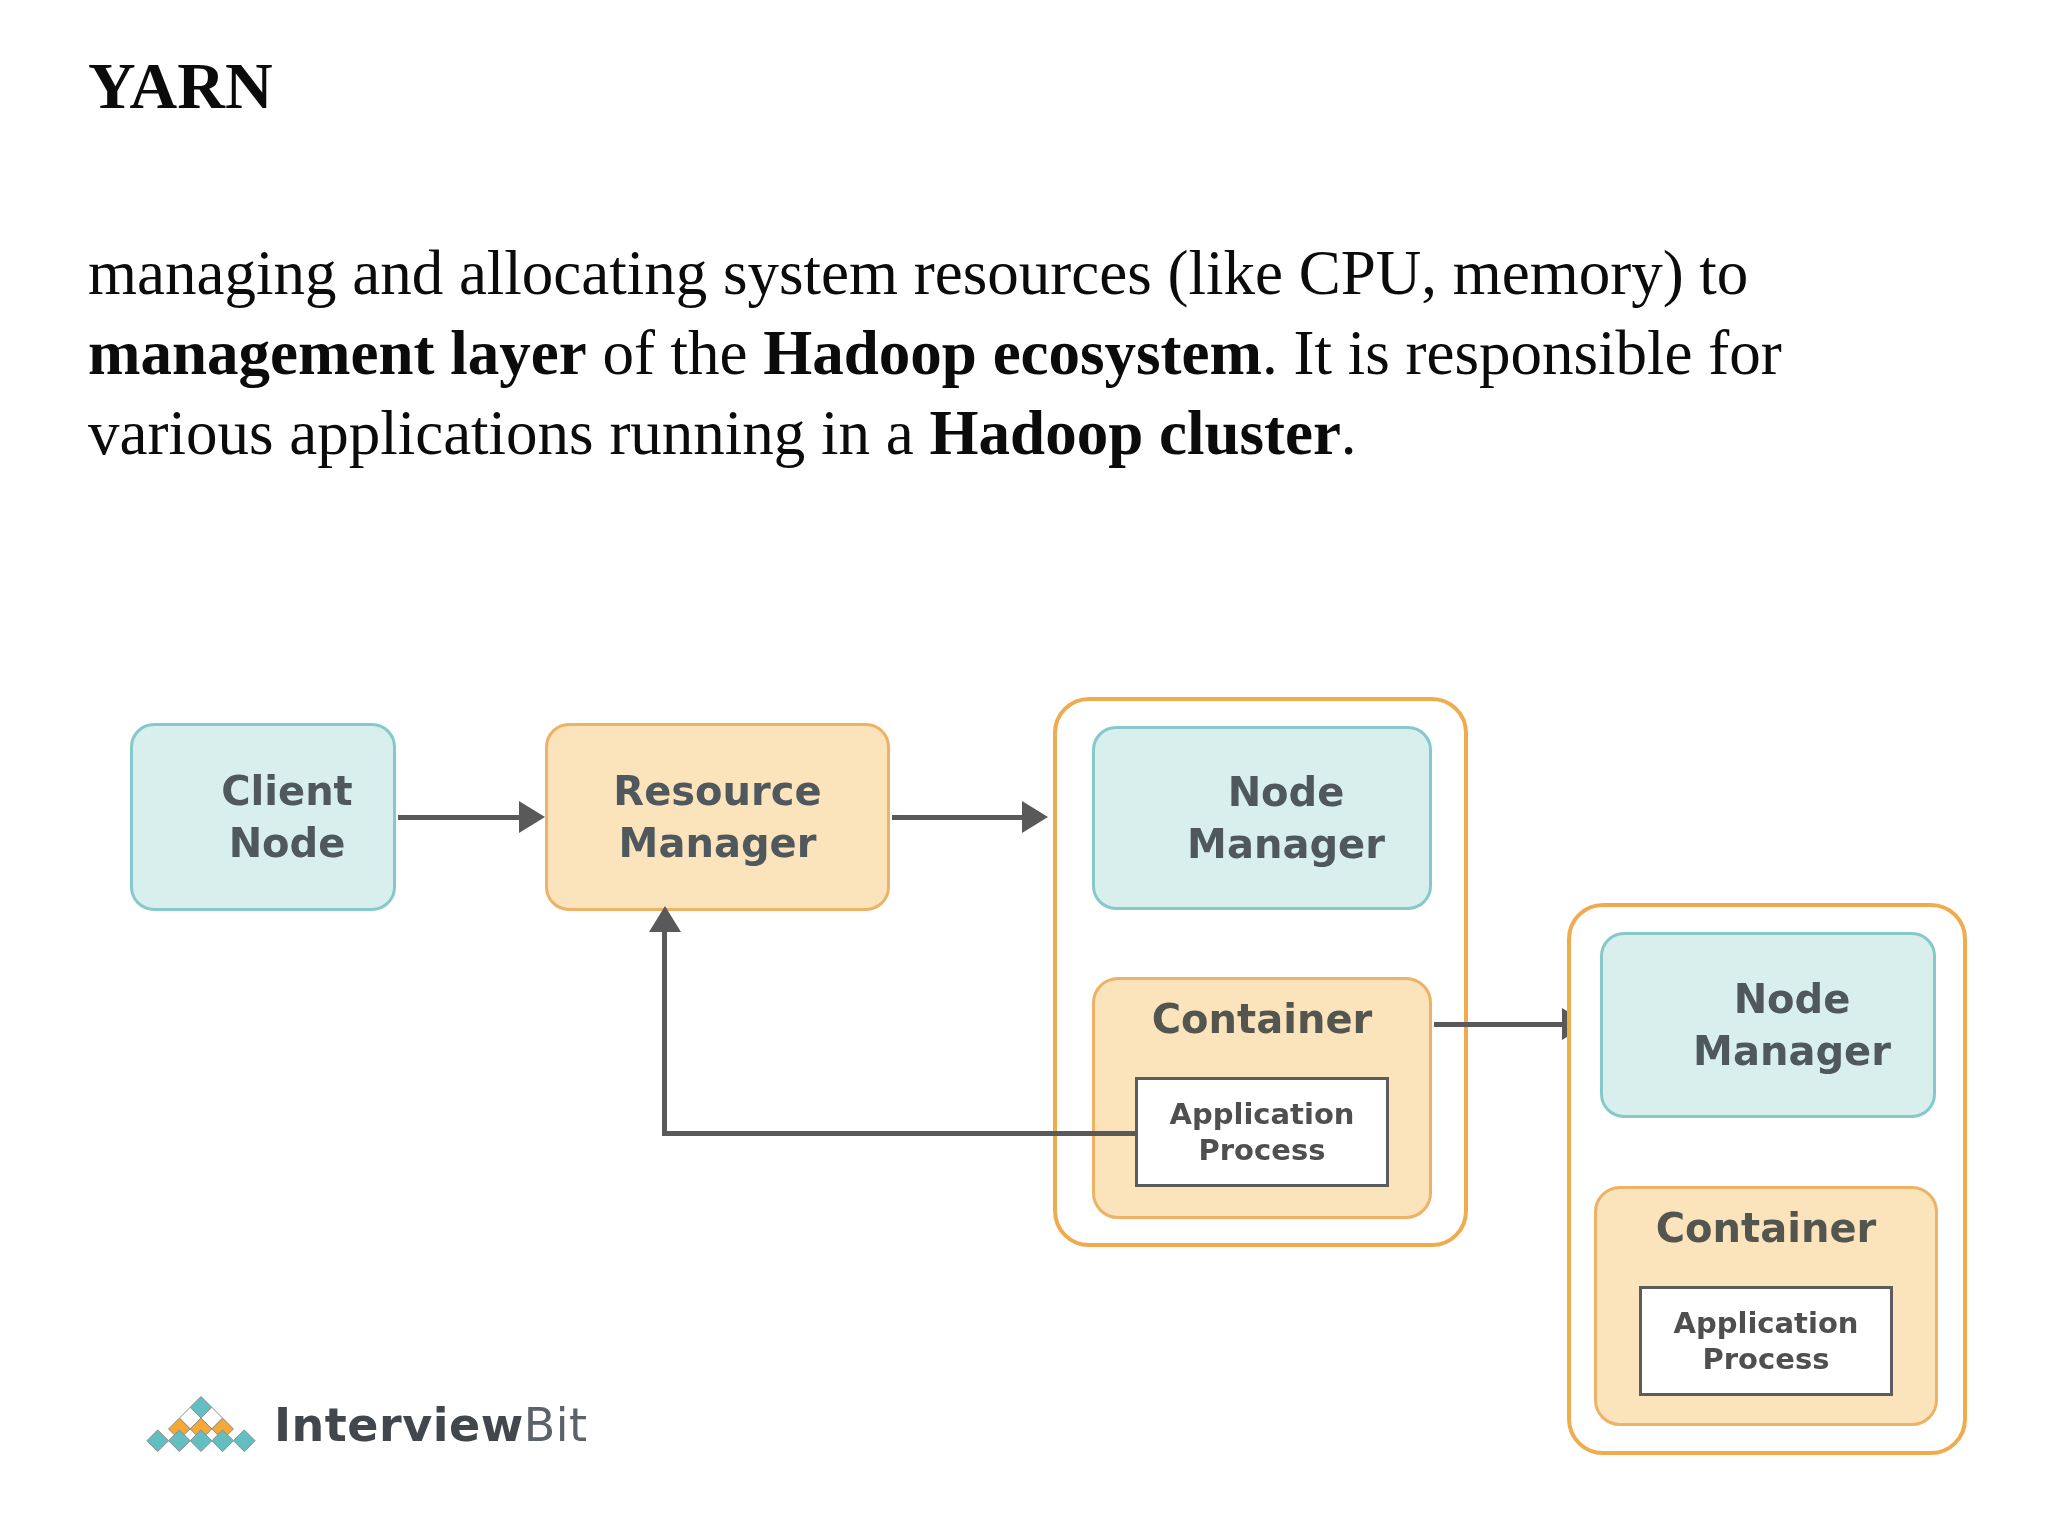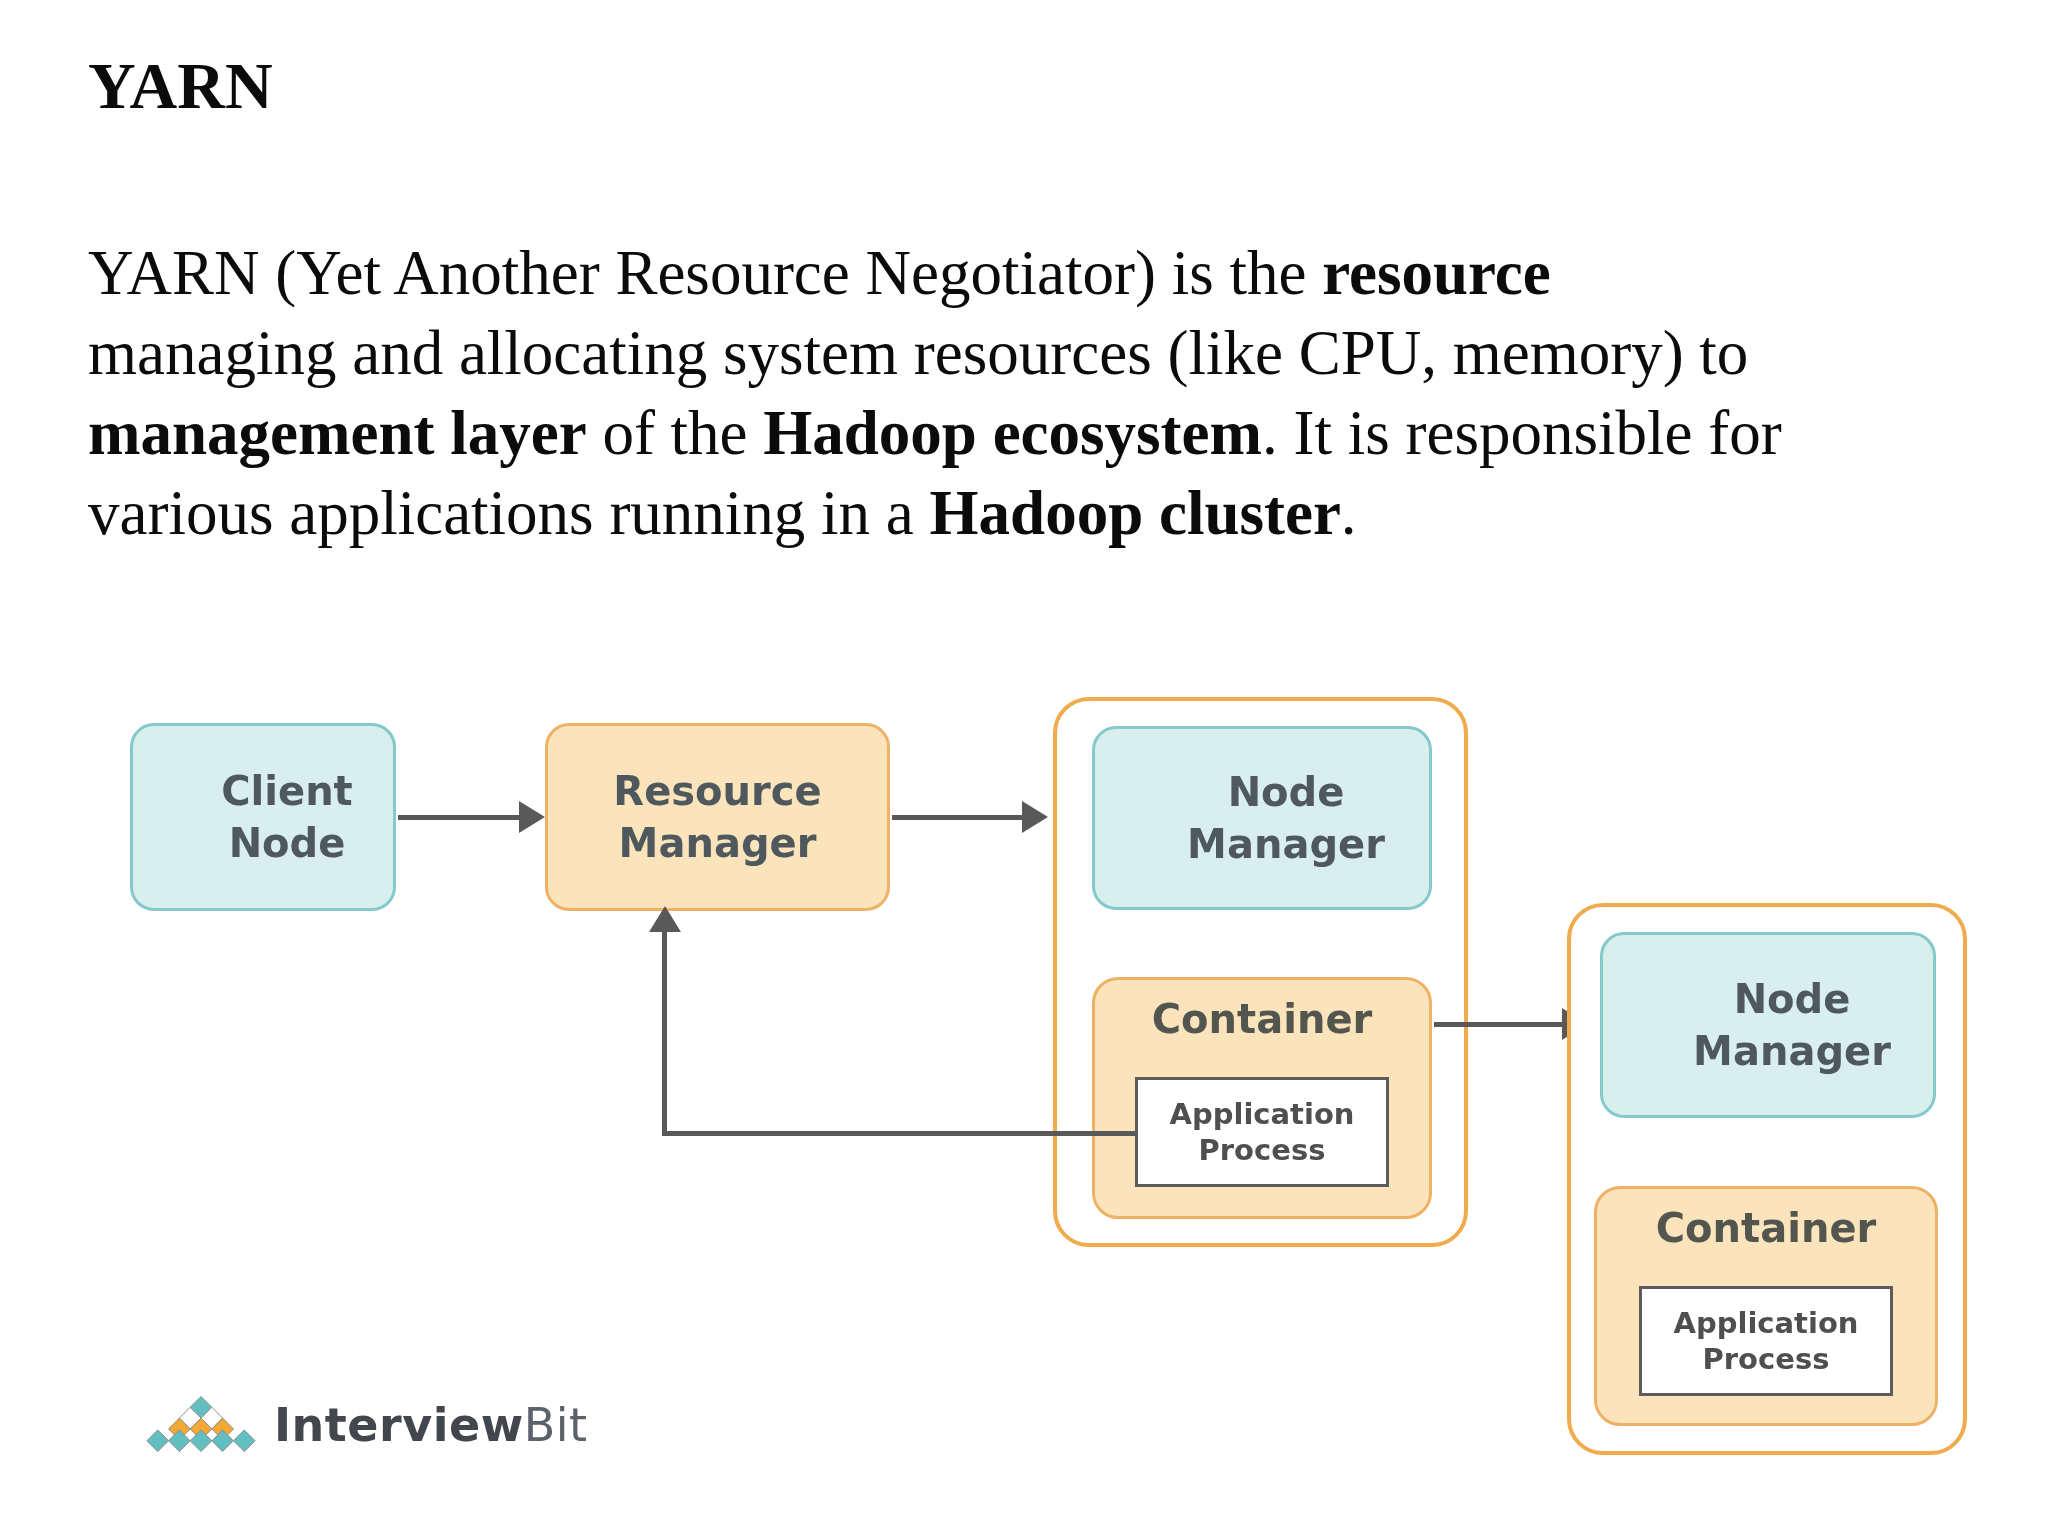--- a/index.html
+++ b/index.html
@@ -38,21 +38,20 @@
   .logo-text .light{font-weight:400;color:#5c626a;}
 </style>
 </head>
 <body>
 
 <div class="page">
 
   <div class="title">YARN</div>
 
   <div class="para">
-      <div><span>YARN (Yet Another Resource Negotiator) is the </span><span class="b">resource</span></div>
       <div><span>managing and allocating system resources (like CPU, memory) to</span></div>
       <div><span class="b">management layer</span><span> of the </span><span class="b">Hadoop ecosystem</span><span>. It is responsible for</span></div>
       <div><span>various applications running in a </span><span class="b">Hadoop cluster</span><span>.</span></div>
     </div>
 
   <div>
 
     <div class="box teal" style="left:130px;top:723px;width:266px;height:188px;">
       <span>Client
 Node</span>

